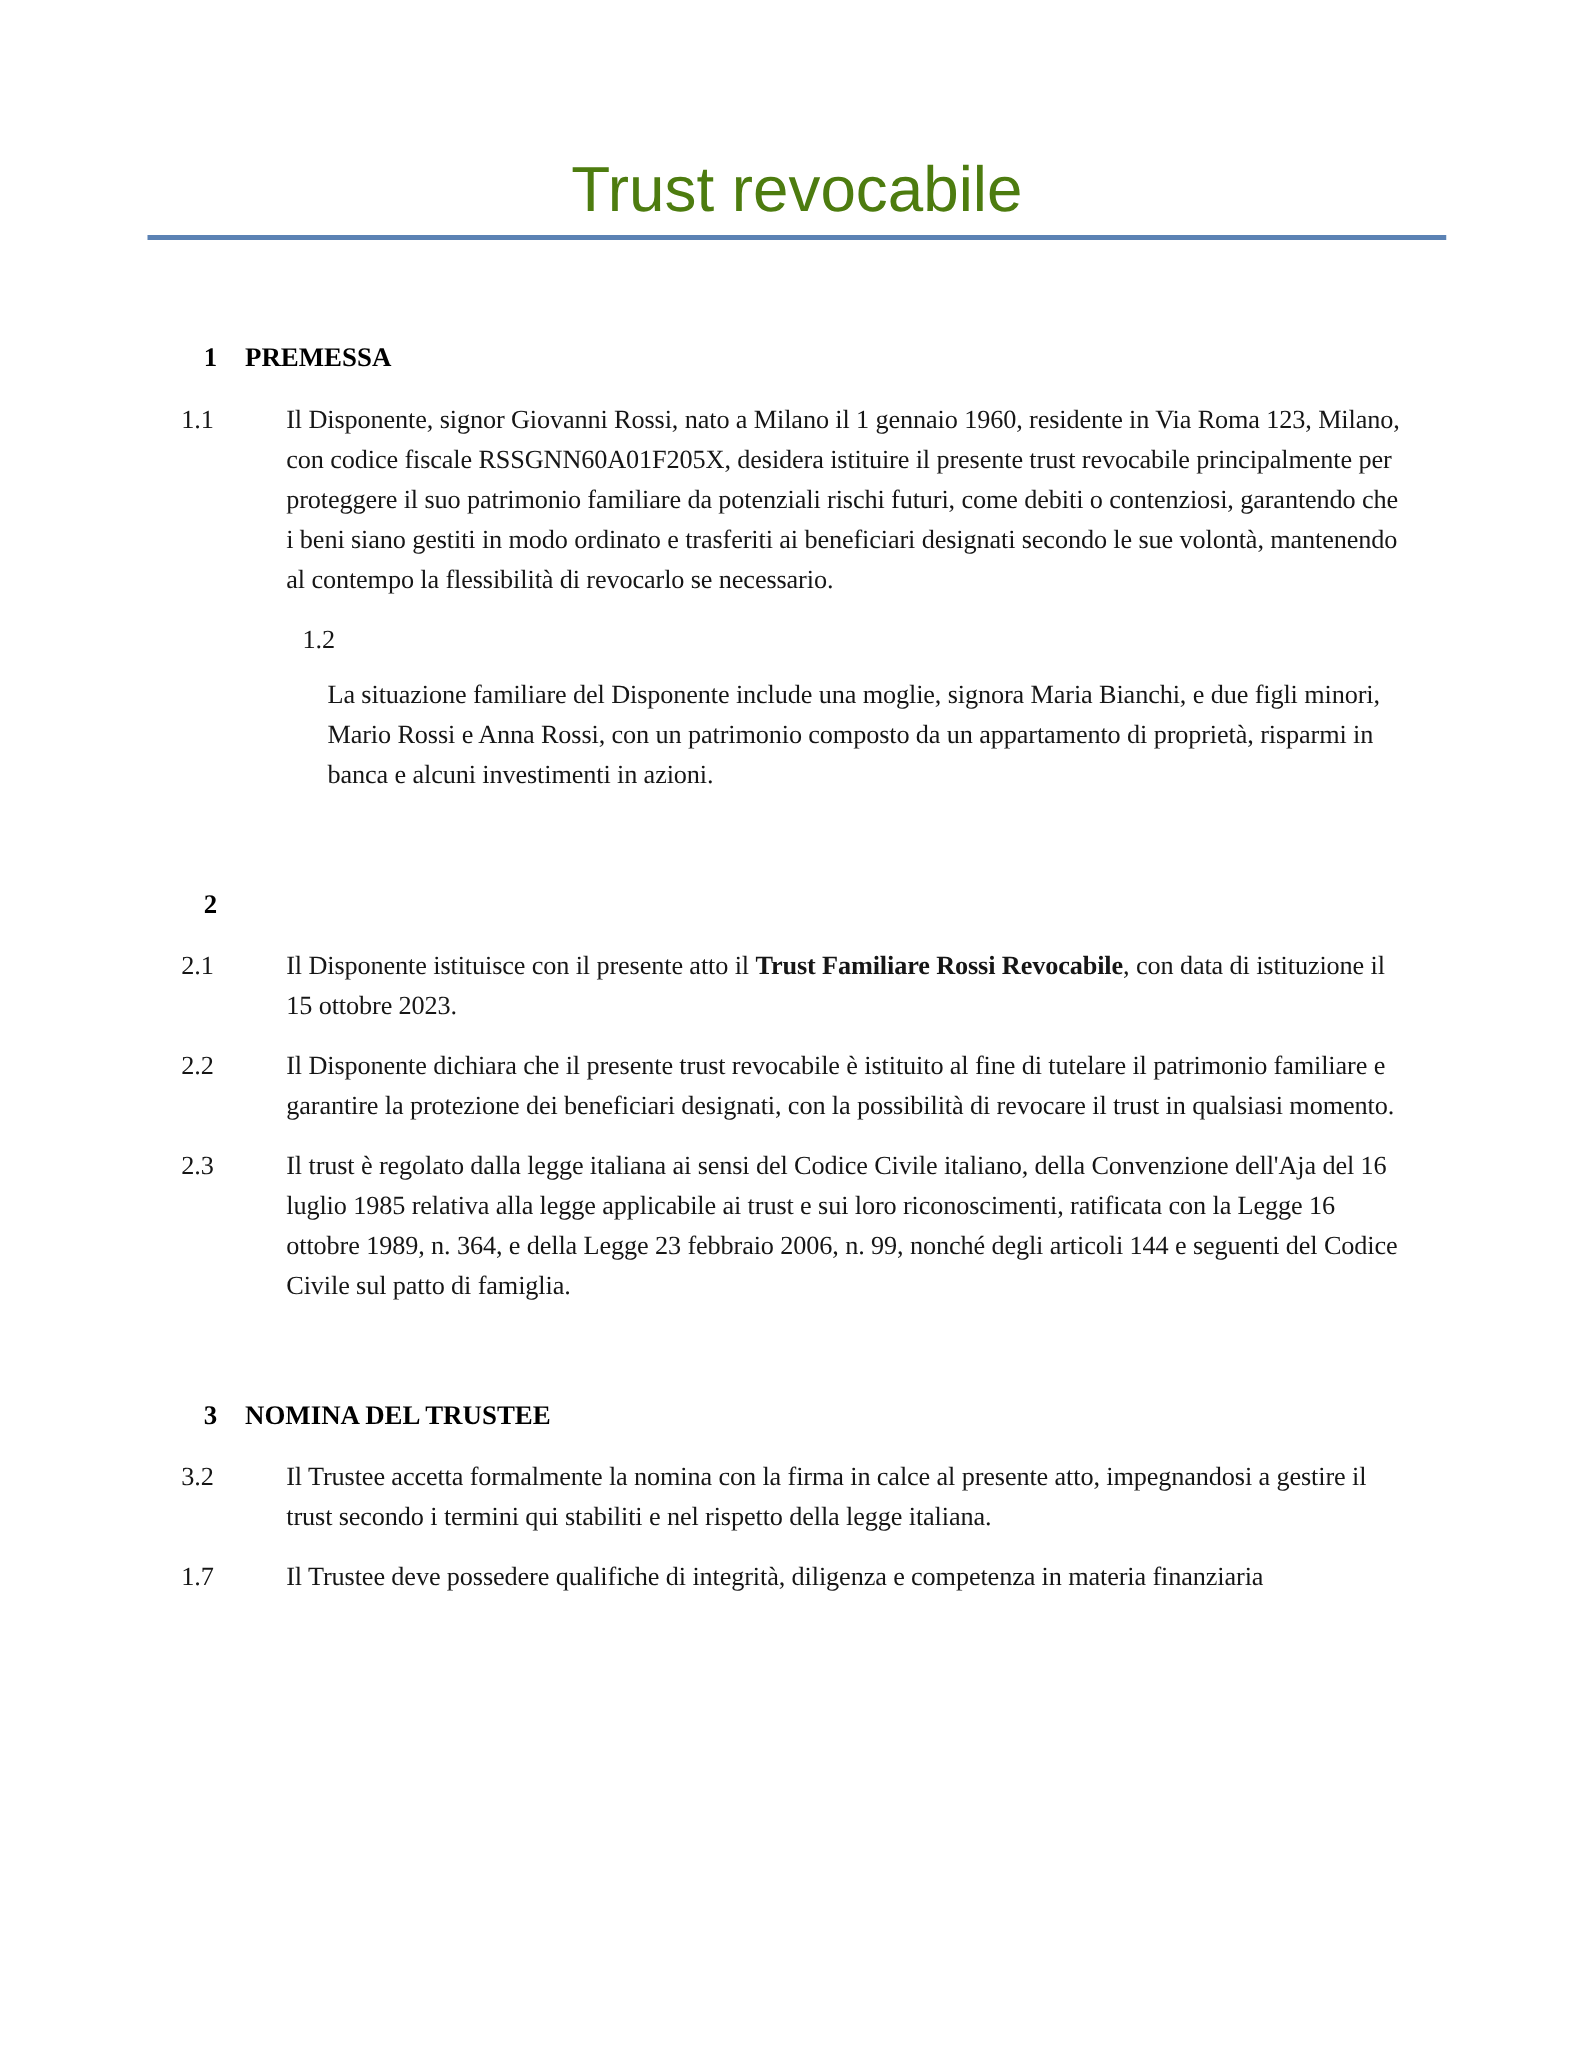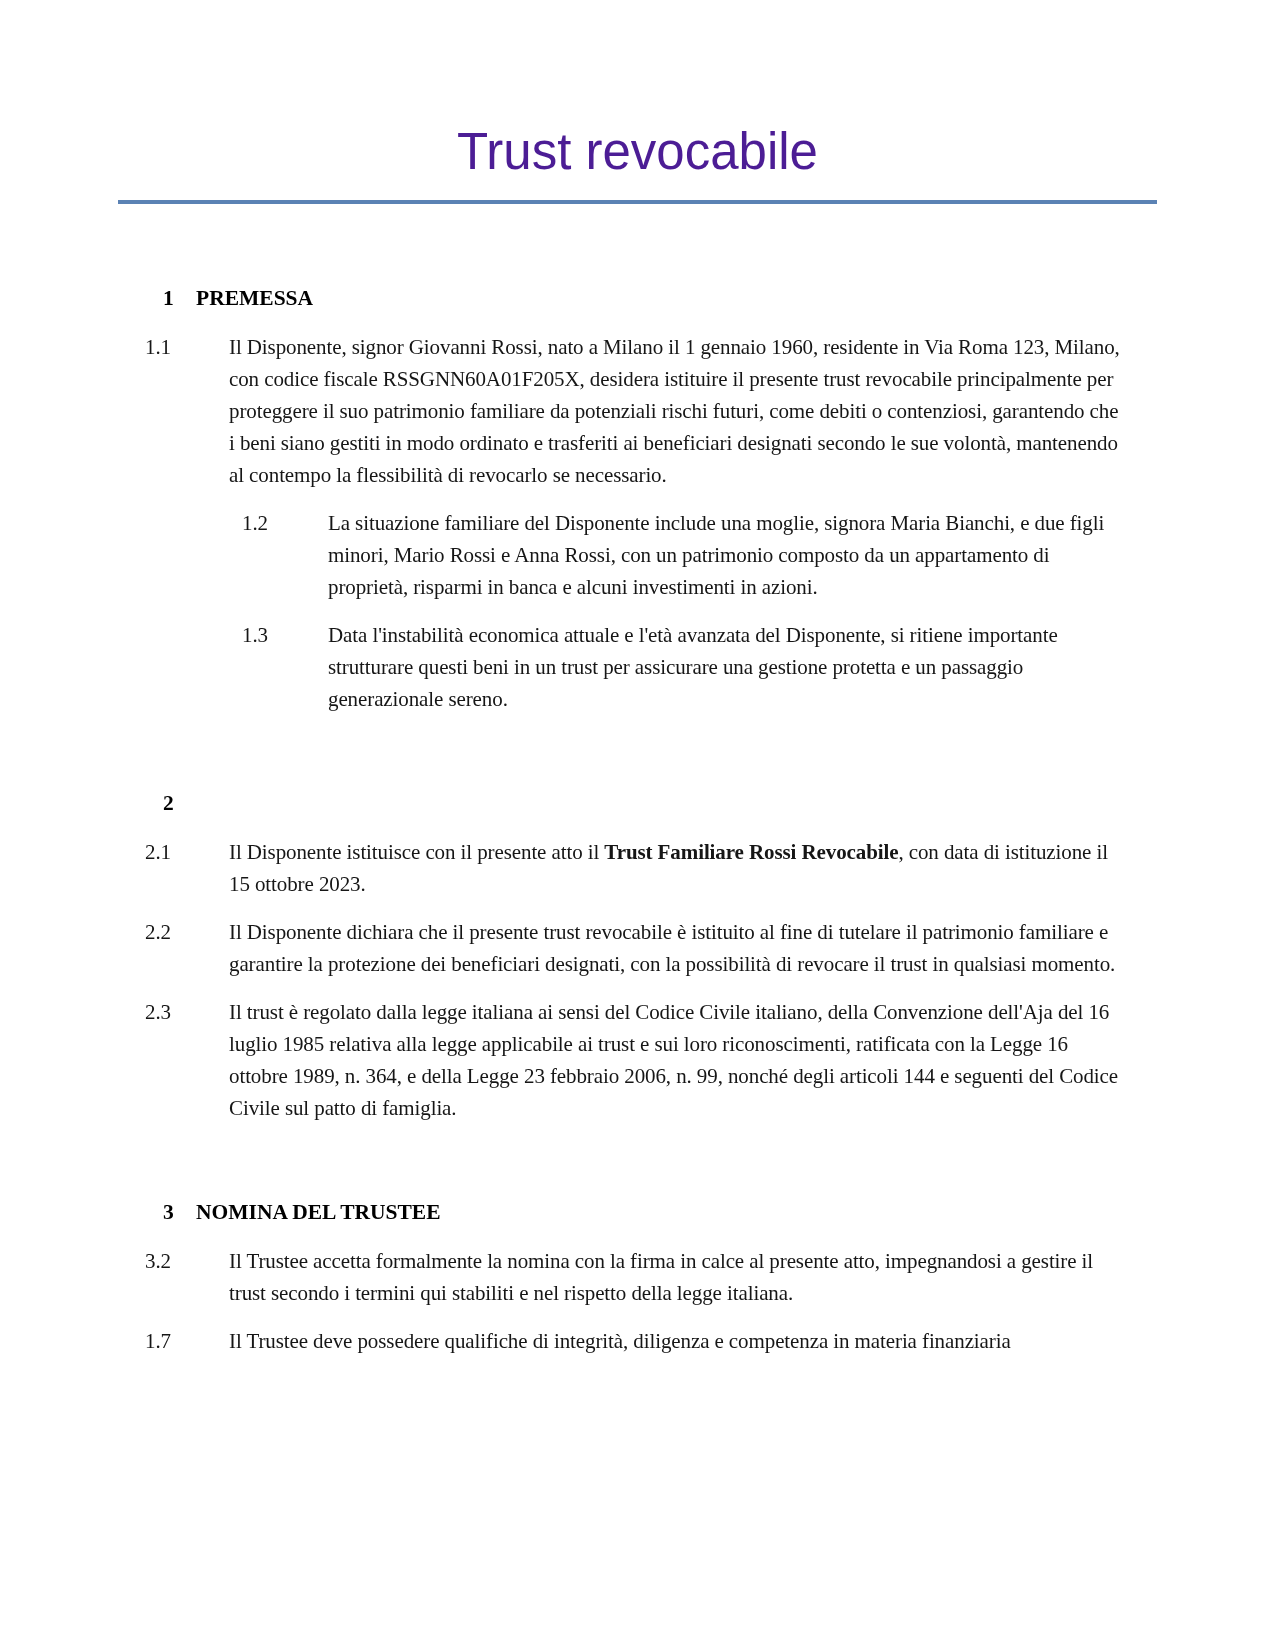--- a/index.html
+++ b/index.html
@@ -18,22 +18,22 @@
     margin: 0 118px;
     padding-top: 124px;
     border-bottom: 4px solid #5b82b4;
   }
   .doc-title {
     font-family: "Liberation Sans", sans-serif;
     font-weight: 400;
     font-size: 51px;
     line-height: 56px;
     text-align: center;
-    color: #4c1d95;
-    padding-bottom: 20px;
+    color: #4d7c0f;
+    padding-bottom: 8px;
     letter-spacing: 0px;
   }
 
   
   .content {
     padding: 0 150px 0 145px;
   }
   .section { margin-top: 72px; }
   .section.first { margin-top: 78px; }
 
@@ -51,21 +51,21 @@
   .item {
     display: flex;
     margin-bottom: 16px;
     font-size: 21px;
     line-height: 32px;
     letter-spacing: -0.1px;
     gap: 12px;
   }
   .item .num { width: 52px; flex: none; }
   .item .text { flex: 1; text-align: left; margin-left: 20px; }
-  .item.level-2 { margin-left: 97px; }
+  .item.level-2 { margin-left: 97px; flex-direction: column; }
   .item.level-2 .num { width: 54px; }
   .text strong { font-weight: bold; }
 </style>
 </head>
 <body>
 
 <header class="title-block">
   <h1 class="doc-title">Trust revocabile</h1>
 </header>
 
@@ -76,24 +76,20 @@
       <span class="h-num">1</span>
       <span class="h-label">PREMESSA</span>
     </div>
     <div class="item level-1">
       <span class="num">1.1</span>
       <p class="text">Il Disponente, signor Giovanni Rossi, nato a Milano il 1 gennaio 1960, residente in Via Roma 123, Milano, con codice fiscale RSSGNN60A01F205X, desidera istituire il presente trust revocabile principalmente per proteggere il suo patrimonio familiare da potenziali rischi futuri, come debiti o contenziosi, garantendo che i beni siano gestiti in modo ordinato e trasferiti ai beneficiari designati secondo le sue volontà, mantenendo al contempo la flessibilità di revocarlo se necessario.</p>
     </div>
     <div class="item level-2">
       <span class="num">1.2</span>
       <p class="text">La situazione familiare del Disponente include una moglie, signora Maria Bianchi, e due figli minori, Mario Rossi e Anna Rossi, con un patrimonio composto da un appartamento di proprietà, risparmi in banca e alcuni investimenti in azioni.</p>
-    </div>
-    <div class="item level-2">
-      <span class="num">1.3</span>
-      <p class="text">Data l'instabilità economica attuale e l'età avanzata del Disponente, si ritiene importante strutturare questi beni in un trust per assicurare una gestione protetta e un passaggio generazionale sereno.</p>
     </div>
   </section>
 
   <section class="section">
     <div class="section-heading">
       <span class="h-num">2</span>
     </div>
     <div class="item level-1">
       <span class="num">2.1</span>
       <p class="text"><span>Il Disponente istituisce con il presente atto il </span><strong>Trust Familiare Rossi Revocabile</strong><span>, con data di istituzione il 15 ottobre 2023.</span></p>

